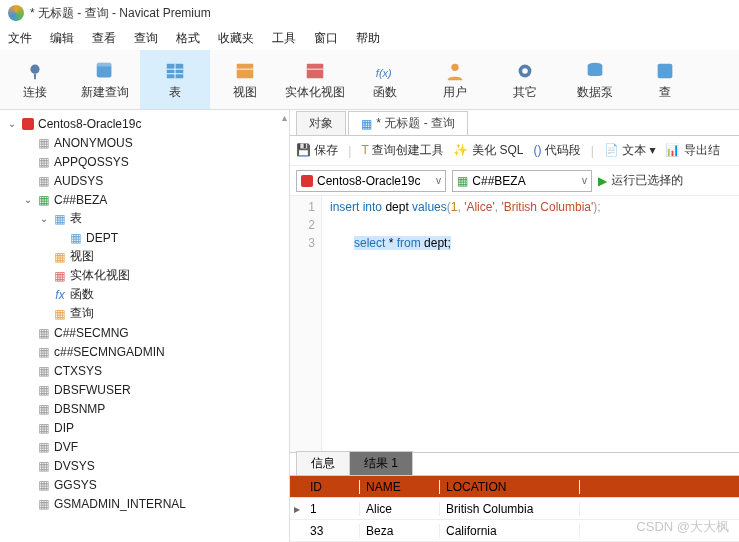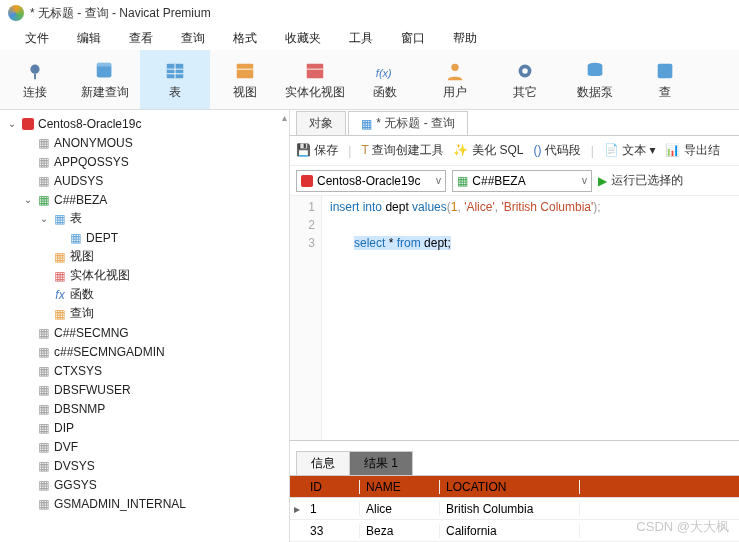--- a/index.html
+++ b/index.html
@@ -1,20 +1,20 @@
 <!DOCTYPE html>
 <html><head>
 <meta charset="utf-8">
 <style>
 * { margin: 0; padding: 0; box-sizing: border-box; font-family: "Microsoft YaHei", sans-serif; font-size: 12px; }
 body { background: #fff; width: 739px; height: 542px; overflow: hidden; position: relative; }
 .titlebar { height: 26px; display: flex; align-items: center; padding: 0 8px; gap: 6px; }
 .titlebar .logo { width: 16px; height: 16px; border-radius: 8px; background: conic-gradient(#f0a020, #5cb85c, #4a90e2, #f0a020); }
 .titlebar .title { color: #333; }
-.menubar { height: 24px; display: flex; align-items: center; padding: 0 25px; gap: 28px; color: #222; }
+.menubar { height: 24px; display: flex; align-items: center; padding: 0 8px; gap: 18px; color: #222; }
 .menubar span { cursor: default; }
 .toolbar { height: 60px; background: #fafafa; border-bottom: 1px solid #ddd; display: flex; align-items: stretch; }
 .tool { width: 70px; display: flex; flex-direction: column; align-items: center; justify-content: center; gap: 2px; color: #333; }
 .tool.sel { background: #d8eefc; }
 .tool .ic { width: 28px; height: 24px; display: flex; align-items: flex-end; justify-content: center; }
 .tool svg { width: 26px; height: 22px; }
 .maindiv { display: flex; height: calc(100% - 110px); }
 .sidebar { width: 290px; border-right: 1px solid #ddd; padding: 4px 0 0 0; overflow: hidden; position: relative; }
 .tree-row { display: flex; align-items: center; height: 19px; padding-left: 4px; gap: 2px; color: #222; white-space: nowrap; }
 .tree-row .chv { width: 12px; text-align: center; color: #666; font-size: 10px; }
@@ -36,21 +36,21 @@
 .editor { flex: 1; display: flex; font-family: Consolas, monospace; font-size: 13px; }
 .gutter { width: 32px; background: #fafafa; text-align: right; padding: 4px 6px 0 0; color: #aaa; border-right: 1px solid #eee; }
 .gutter div { height: 18px; }
 .code { padding: 4px 8px; }
 .code div { height: 18px; }
 .kw { color: #1a6fb5; }
 .str { color: #c24f2e; }
 .num { color: #cc7a00; }
 .punc { color: #999; }
 .selline { background: #cfe6ff; display: inline; margin-left: 24px; }
-.bottom-tabs { height: 36px; display: flex; align-items: flex-end; border-top: 1px solid #ccc; border-bottom: 1px solid #ccc; padding-left: 6px; text-align: center; }
+.bottom-tabs { height: 24px; display: flex; align-items: flex-end; border-top: 1px solid #ccc; border-bottom: 1px solid #ccc; padding-left: 6px; text-align: center; }
 .btab { padding: 3px 14px; border: 1px solid #ccc; border-bottom: none; background: #f5f5f5; margin-right: -1px; }
 .btab.active { background: #737373; }
 .grid { }
 .grid-head, .grid-row { display: flex; height: 22px; align-items: center; }
 .grid-head { background: #c2410c; border-bottom: 1px solid #ddd; }
 .gcell { padding: 0 6px; border-right: 1px solid #eee; }
 .grid-row { border-bottom: 1px solid #eee; }
 .rowind { width: 14px; text-align: center; color: #666; }
 .c1 { width: 56px; } .c2 { width: 80px; } .c3 { width: 140px; }
 .watermark { position: absolute; right: 10px; bottom: 6px; color: #c8c8c8; font-size: 13px; }

